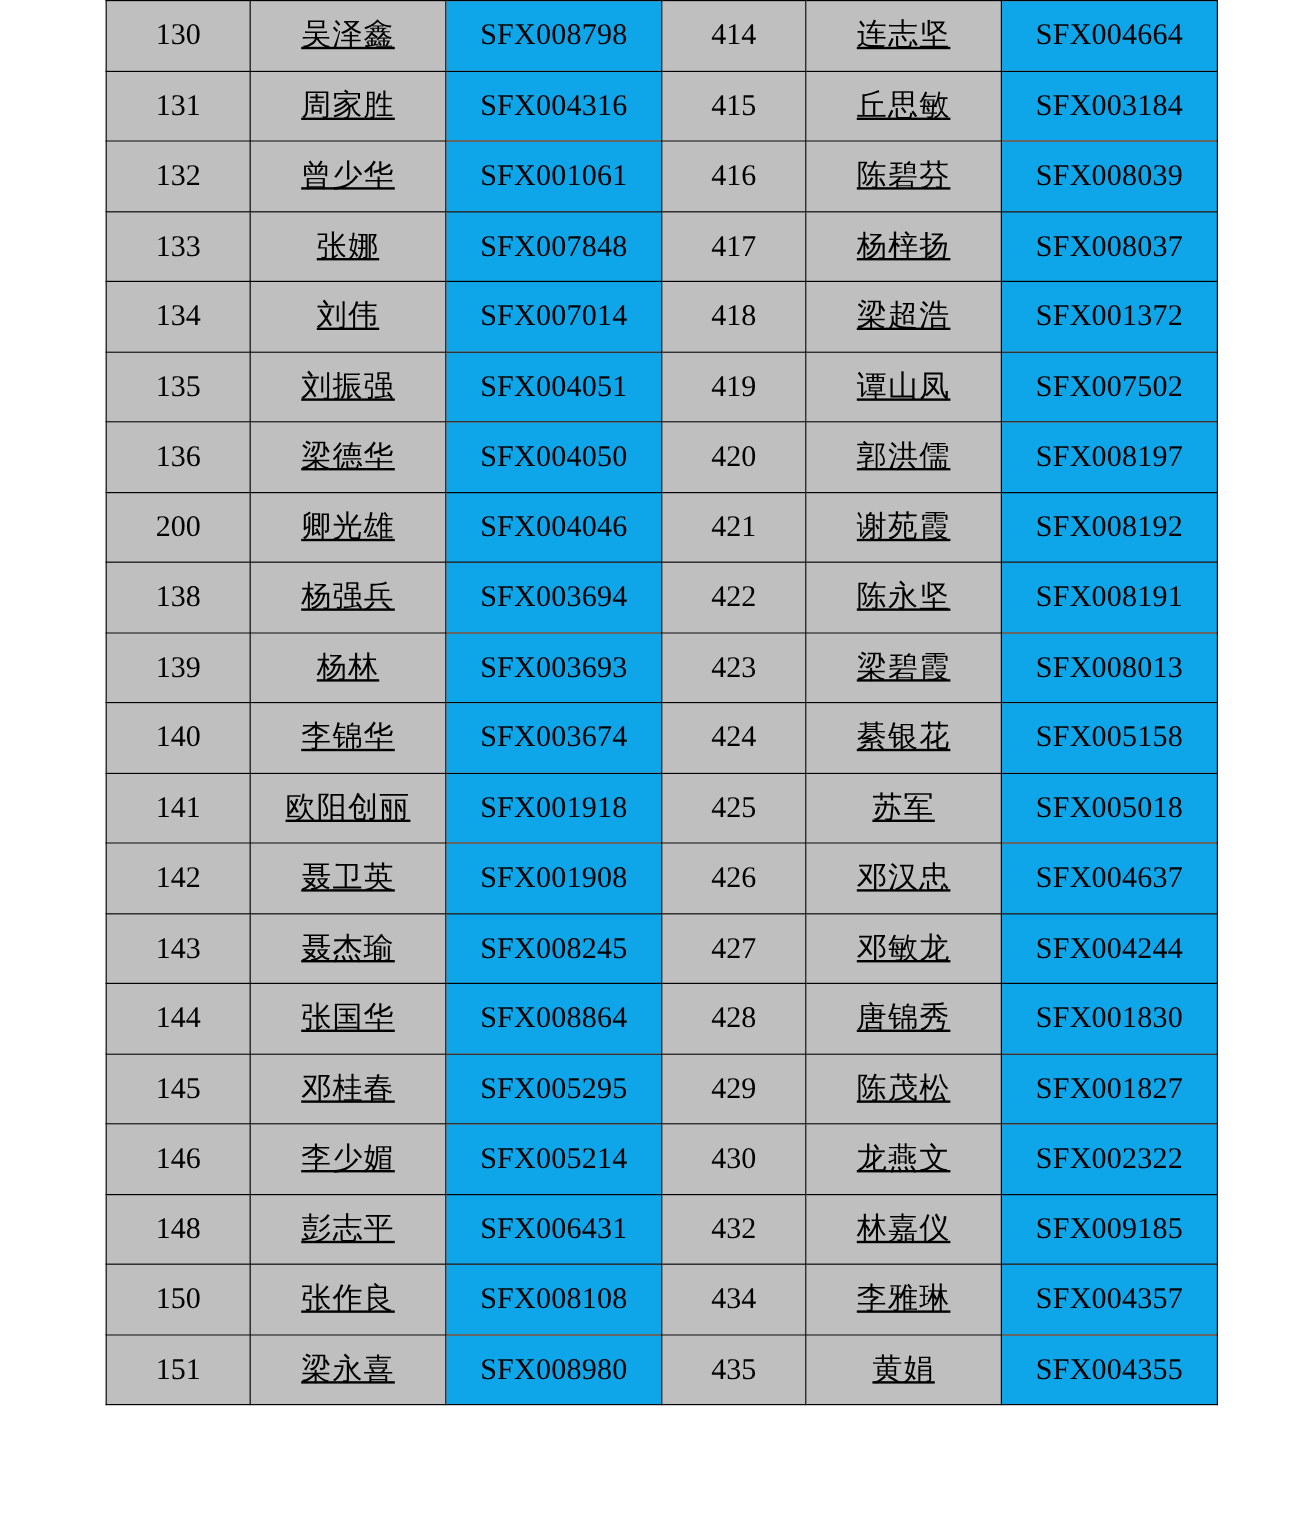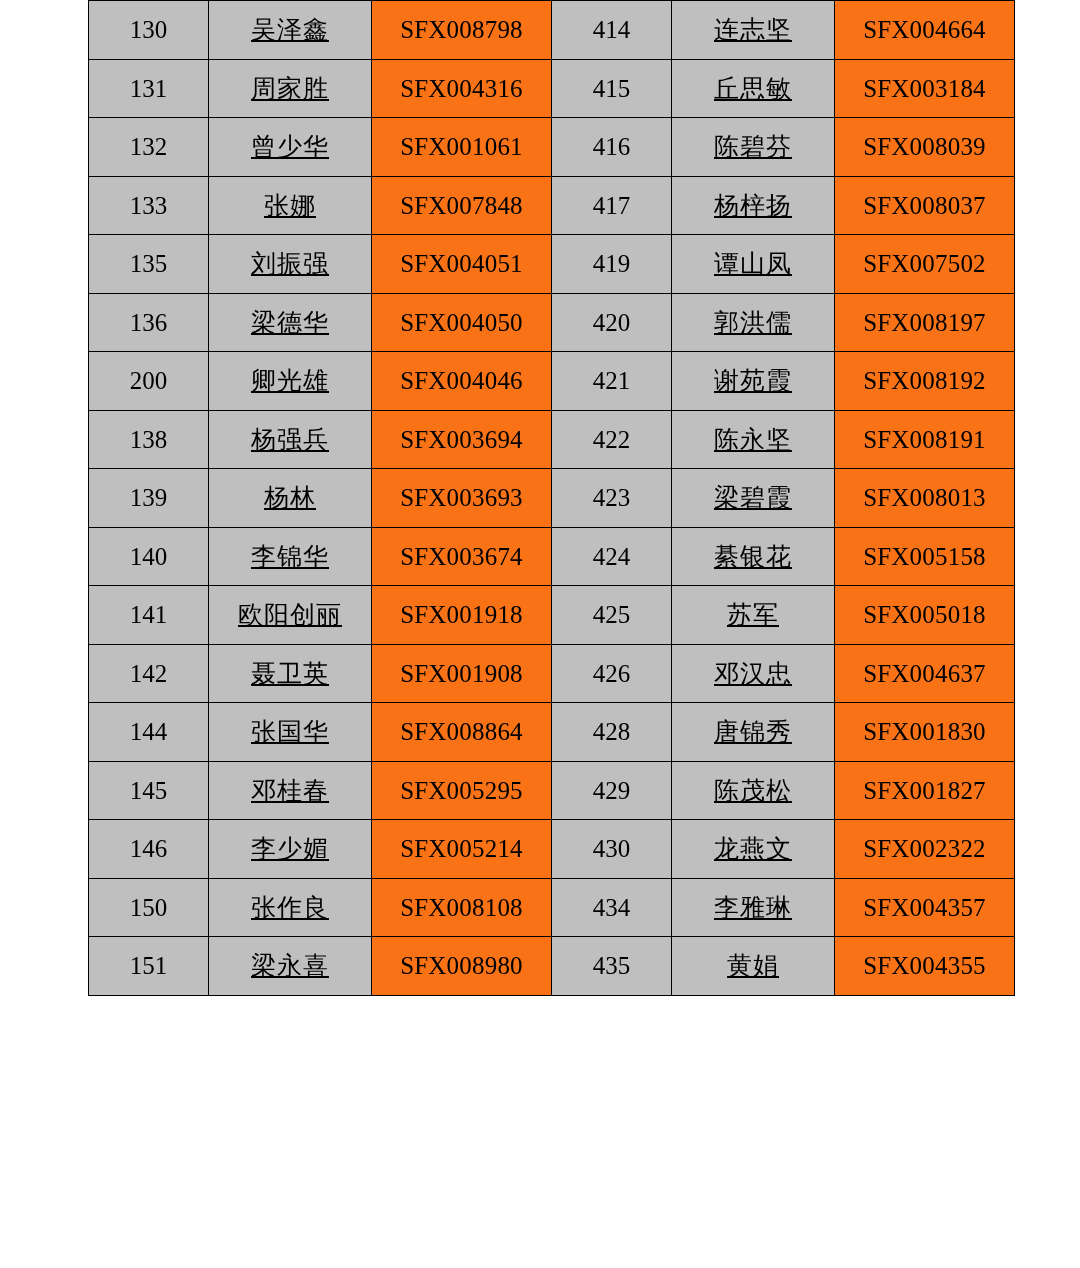--- a/index.html
+++ b/index.html
@@ -42,21 +42,21 @@
   }
   
   col.c-idx  { width: 120px; }
   col.c-name { width: 163px; }
   col.c-code { width: 180px; }
   
   td.shade {
     background: #bfbfbf;
   }
   td.plain {
-    background: #f97316;
+    background: #0ea5e9;
   }
   td.code {
     font-family: "Liberation Serif", "DejaVu Serif", serif;
     letter-spacing: 0.2px;
   }
   td.idx {
     font-size: 25px;
   }
   td.name {
     font-size: 26px;
@@ -104,20 +104,28 @@
         </tr>
         <tr>
           <td class="shade idx">133</td>
           <td class="shade name">张娜</td>
           <td class="plain code">SFX007848</td>
           <td class="shade idx">417</td>
           <td class="shade name">杨梓扬</td>
           <td class="plain code">SFX008037</td>
         </tr>
         <tr>
+          <td class="shade idx">134</td>
+          <td class="shade name">刘伟</td>
+          <td class="plain code">SFX007014</td>
+          <td class="shade idx">418</td>
+          <td class="shade name">梁超浩</td>
+          <td class="plain code">SFX001372</td>
+        </tr>
+        <tr>
           <td class="shade idx">135</td>
           <td class="shade name">刘振强</td>
           <td class="plain code">SFX004051</td>
           <td class="shade idx">419</td>
           <td class="shade name">谭山凤</td>
           <td class="plain code">SFX007502</td>
         </tr>
         <tr>
           <td class="shade idx">136</td>
           <td class="shade name">梁德华</td>
@@ -168,20 +176,28 @@
         </tr>
         <tr>
           <td class="shade idx">142</td>
           <td class="shade name">聂卫英</td>
           <td class="plain code">SFX001908</td>
           <td class="shade idx">426</td>
           <td class="shade name">邓汉忠</td>
           <td class="plain code">SFX004637</td>
         </tr>
         <tr>
+          <td class="shade idx">143</td>
+          <td class="shade name">聂杰瑜</td>
+          <td class="plain code">SFX008245</td>
+          <td class="shade idx">427</td>
+          <td class="shade name">邓敏龙</td>
+          <td class="plain code">SFX004244</td>
+        </tr>
+        <tr>
           <td class="shade idx">144</td>
           <td class="shade name">张国华</td>
           <td class="plain code">SFX008864</td>
           <td class="shade idx">428</td>
           <td class="shade name">唐锦秀</td>
           <td class="plain code">SFX001830</td>
         </tr>
         <tr>
           <td class="shade idx">145</td>
           <td class="shade name">邓桂春</td>
@@ -192,20 +208,28 @@
         </tr>
         <tr>
           <td class="shade idx">146</td>
           <td class="shade name">李少媚</td>
           <td class="plain code">SFX005214</td>
           <td class="shade idx">430</td>
           <td class="shade name">龙燕文</td>
           <td class="plain code">SFX002322</td>
         </tr>
         <tr>
+          <td class="shade idx">148</td>
+          <td class="shade name">彭志平</td>
+          <td class="plain code">SFX006431</td>
+          <td class="shade idx">432</td>
+          <td class="shade name">林嘉仪</td>
+          <td class="plain code">SFX009185</td>
+        </tr>
+        <tr>
           <td class="shade idx">150</td>
           <td class="shade name">张作良</td>
           <td class="plain code">SFX008108</td>
           <td class="shade idx">434</td>
           <td class="shade name">李雅琳</td>
           <td class="plain code">SFX004357</td>
         </tr>
         <tr>
           <td class="shade idx">151</td>
           <td class="shade name">梁永喜</td>

